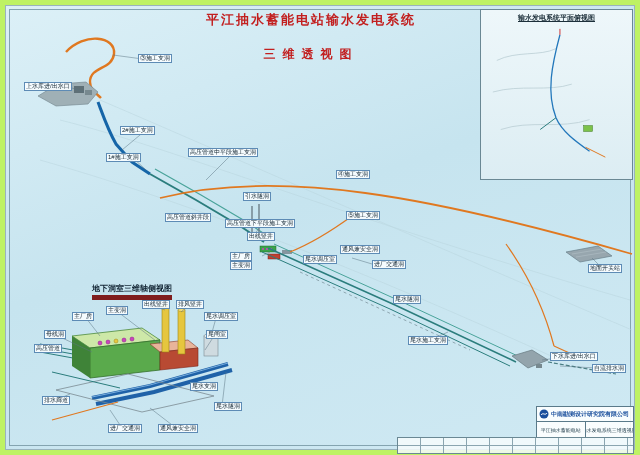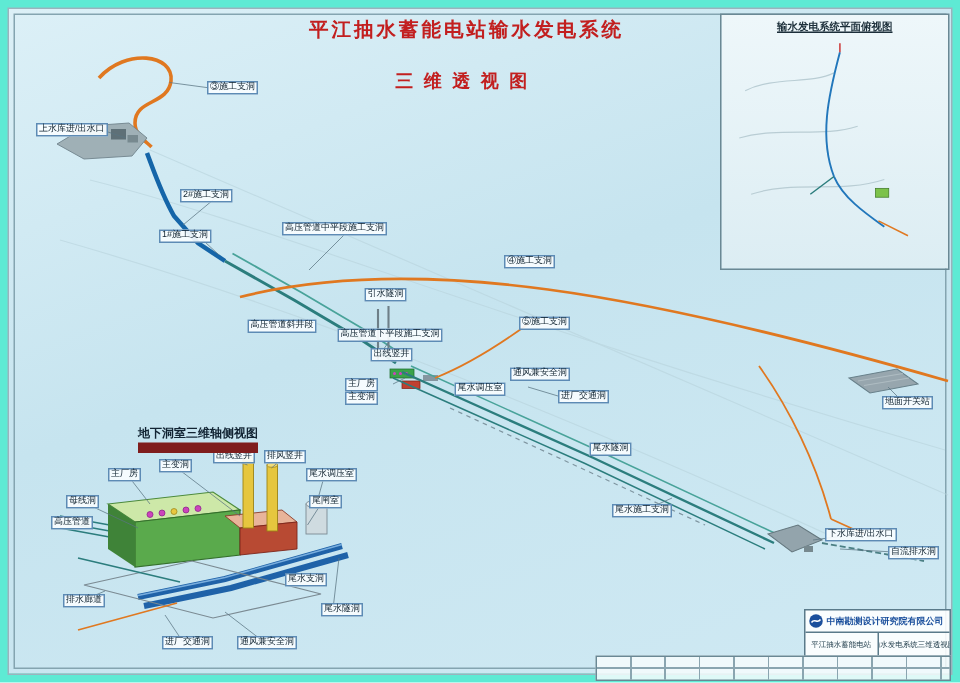--- a/index.html
+++ b/index.html
@@ -1,37 +1,37 @@
 <!DOCTYPE html>
 <html><head>
 <meta charset="utf-8">
 <style>
   html,body{margin:0;padding:0;background:#ffffff;}
-  .sheet{position:relative;width:640px;height:455px;background:#5eead4;
+  .sheet{position:relative;width:640px;height:455px;background:#bef264;
          font-family:"Liberation Sans",sans-serif;overflow:hidden;}
   .paper{position:absolute;inset:5px;border:1px solid #9ab3bd;
          background:linear-gradient(160deg,#dcf0f7 0%,#c6e4ef 45%,#cfe9f3 100%);}
   .frame2{position:absolute;inset:9px;border:1px solid #84a4b0;pointer-events:none;}
   svg.layer{position:absolute;left:0;top:0;z-index:1;}
   .main-title{position:absolute;left:168px;top:11px;width:286px;text-align:center;
               color:#c21f1f;font-weight:bold;font-size:13px;letter-spacing:2px;z-index:6;}
   .sub-title{position:absolute;left:168px;top:30px;width:286px;text-align:center;
              color:#c21f1f;font-weight:bold;font-size:12px;letter-spacing:7px;z-index:6;margin-top:16px;}
   .lbl{position:absolute;font-size:6px;line-height:7px;color:#102330;
        background:rgba(249,253,255,0.92);border:1px solid #5d8bb5;
        padding:0 1px;white-space:nowrap;z-index:5;}
   .labels-layer{position:absolute;inset:0;z-index:5;}
   .inset-plan{position:absolute;left:480px;top:9px;width:151px;height:169px;
               border:1px solid #6a8894;z-index:4;
               background:linear-gradient(180deg,#eef7fa,#dcedf3);}
   .inset-plan-title{position:absolute;top:3px;left:0;right:0;text-align:center;
                     font-size:7px;font-weight:bold;color:#1c2f3a;
                     text-decoration:underline;z-index:2;}
   .cavern-title{position:absolute;left:92px;top:283px;font-size:8px;font-weight:bold;
-                color:#122433;border-bottom:7px solid #7f1d1d;padding-bottom:1px;z-index:6;}
+                color:#122433;border-bottom:5px solid #7f1d1d;padding-bottom:1px;z-index:6;}
   .title-block{position:absolute;left:536px;top:406px;width:96px;height:30px;
                background:rgba(255,255,255,0.88);border:1px solid #5a7a8a;
                display:flex;flex-direction:column;z-index:6;}
   .tb-row1{flex:0 0 14px;display:flex;align-items:center;gap:2px;padding:0 2px;
            border-bottom:1px solid #5a7a8a;}
   .tb-company{font-size:6px;font-weight:bold;color:#1a4f9c;white-space:nowrap;}
   .tb-row2{flex:1;display:flex;}
   .tb-cell{flex:1;font-size:5px;color:#24404e;display:flex;align-items:center;
            justify-content:center;white-space:nowrap;overflow:hidden;}
   .tb-cell+.tb-cell{border-left:1px solid #5a7a8a;}

